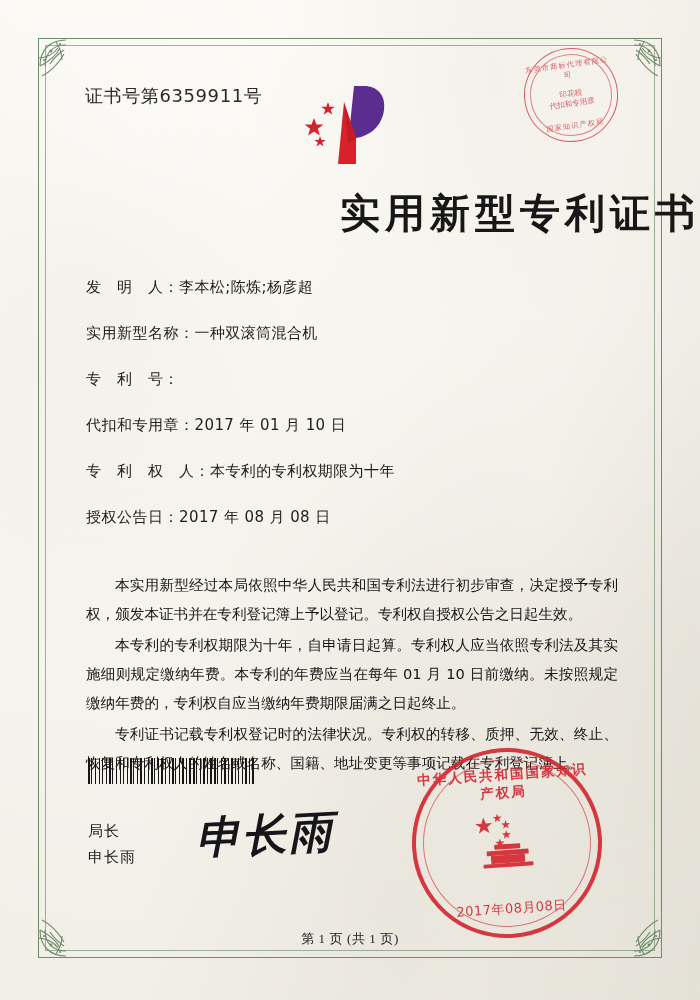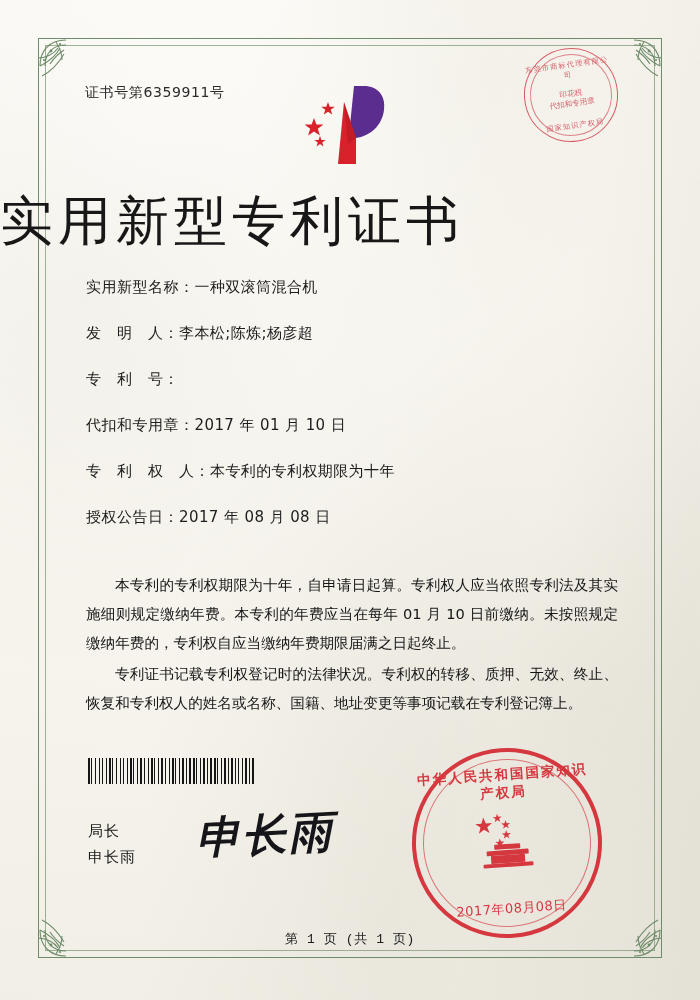--- a/index.html
+++ b/index.html
@@ -74,21 +74,21 @@
   #corner-tr { right: 36px; top: 36px;  transform: scaleX(-1); }
   #corner-bl { left: 36px;  bottom: 40px; transform: scaleY(-1); }
   #corner-br { right: 36px; bottom: 40px; transform: scale(-1,-1); }
 
   
   #cert-number {
     position: absolute;
     left: 85px;
     top: 84px;
     font-family: "DejaVu Sans", sans-serif;
-    font-size: 14px;
+    font-size: 18px;
     color: #2a2a2a;
     letter-spacing: 0.6px;
     white-space: nowrap;
   }
 
   
   #logo {
     position: absolute;
     left: 300px;
     top: 82px;
@@ -143,24 +143,24 @@
     letter-spacing: 1.1px;
     font-family: "DejaVu Sans", sans-serif;
   }
 
   
   #doc-title {
     position: absolute;
     left: 0;
     right: 0;
     top: 186px;
-    text-align: left;
+    text-align: right;
     font-family: "DejaVu Serif", serif;
-    font-weight: normal;
-    font-size: 53px;
+    font-weight: bold;
+    font-size: 40px;
     letter-spacing: 5px;
     color: #171717;
   }
 
   
   #fields {
     position: absolute;
     left: 86px;
     top: 278px;
     right: 80px;
@@ -291,21 +291,21 @@
 
   
   #page-footer {
     position: absolute;
     left: 0; right: 0;
     bottom: 52px;
     text-align: center;
     font-size: 13px;
     color: #1d1d1d;
     letter-spacing: 0.6px;
-    font-family: Liberation Mono, monospace;
+    font-family: Liberation Serif, serif;
   }
 </style>
 </head>
 <body>
 
 <div id="certificate">
 
   <div id="paper-texture"></div>
   <div id="paper-shade"></div>
 
@@ -407,45 +407,46 @@
     <div class="ring-inner"></div>
     <div class="st-arc">东莞市商标代理有限公司</div>
     <div class="st-mid">印花税<br>代扣和专用章</div>
     <div class="st-bot">国家知识产权局</div>
   </div>
 
   <div id="doc-title">实用新型专利证书</div>
 
   <div id="fields">
     <div class="field-row">
+      <span class="field-label">发　明　人：</span>
+      <span class="field-value">李本松;陈炼;杨彦超</span>
+    </div>
+    <div class="field-row">
       <span class="field-label">实用新型名称：</span>
       <span class="field-value">一种双滚筒混合机</span>
     </div>
     <div class="field-row">
-      <span class="field-label">发　明　人：</span>
-      <span class="field-value">李本松;陈炼;杨彦超</span>
-    </div>
-    <div class="field-row">
       <span class="field-label">专　利　号：</span>
     </div>
     <div class="field-row">
       <span class="field-label">代扣和专用章：</span>
       <span class="field-value">2017 年 01 月 10 日</span>
     </div>
     <div class="field-row">
       <span class="field-label">专　利　权　人：</span>
       <span class="field-value">本专利的专利权期限为十年</span>
     </div>
     <div class="field-row">
       <span class="field-label">授权公告日：</span>
       <span class="field-value">2017 年 08 月 08 日</span>
     </div>
   </div>
 
   <div id="body-text">
+    <p>本实用新型经过本局依照中华人民共和国专利法进行初步审查，决定授予专利权，颁发本证书并在专利登记簿上予以登记。专利权自授权公告之日起生效。</p>
     <p>本专利的专利权期限为十年，自申请日起算。专利权人应当依照专利法及其实施细则规定缴纳年费。本专利的年费应当在每年 01 月 10 日前缴纳。未按照规定缴纳年费的，专利权自应当缴纳年费期限届满之日起终止。</p>
     <p>专利证书记载专利权登记时的法律状况。专利权的转移、质押、无效、终止、恢复和专利权人的姓名或名称、国籍、地址变更等事项记载在专利登记簿上。</p>
   </div>
 
   <div id="barcode"></div>
 
   <div id="sig-block">
     <div>局长</div>
     <div>申长雨</div>
   </div>

